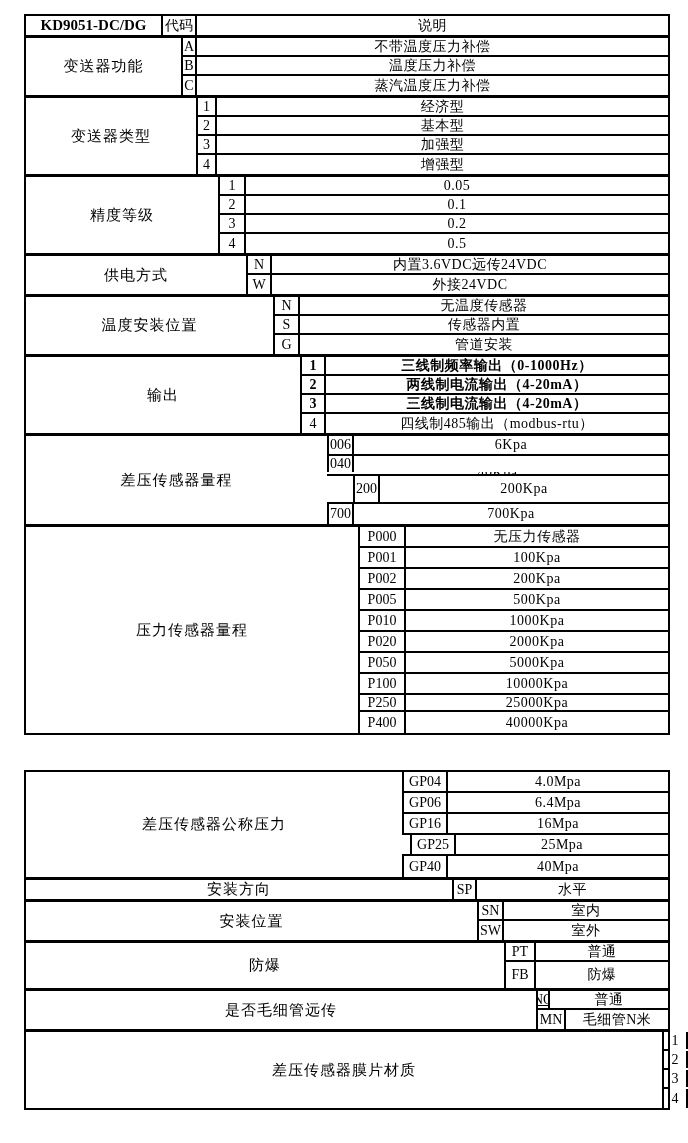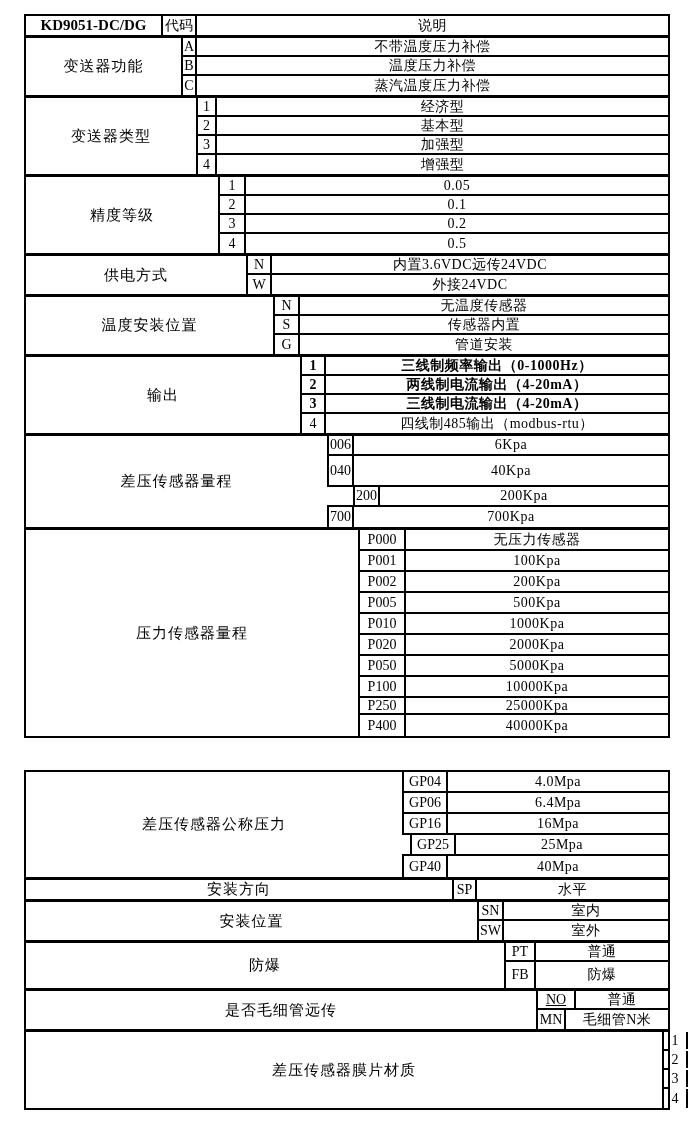--- a/index.html
+++ b/index.html
@@ -195,25 +195,25 @@
           </div>
         </div>
       </div>
       <div class="section">
         <div class="sec-label" style="width: 301px;">差压传感器量程</div>
         <div class="sec-rows">
           <div class="sec-row" style="height: 20px;">
             <div class="code-cell" style="width: 27px;">006</div>
             <div class="desc-cell">6Kpa</div>
           </div>
-          <div class="sec-row" style="height: 31px;">
+          <div class="sec-row" style="height: 20px; flex-direction: column;">
             <div class="code-cell" style="width: 27px;">040</div>
             <div class="desc-cell">40Kpa</div>
           </div>
-          <div class="sec-row" style="height: 20px; padding-left: 26px;">
+          <div class="sec-row" style="height: 28px; padding-left: 26px;">
             <div class="code-cell" style="width: 27px;">200</div>
             <div class="desc-cell">200Kpa</div>
           </div>
           <div class="sec-row" style="height: 20px;">
             <div class="code-cell" style="width: 27px;">700</div>
             <div class="desc-cell">700Kpa</div>
           </div>
         </div>
       </div>
       <div class="section">
@@ -322,21 +322,21 @@
           <div class="sec-row" style="height: 26px;">
             <div class="code-cell" style="width: 32px;">FB</div>
             <div class="desc-cell">防爆</div>
           </div>
         </div>
       </div>
       <div class="section">
         <div class="sec-label" style="width: 510px;">是否毛细管远传</div>
         <div class="sec-rows">
           <div class="sec-row" style="height: 19px;">
-            <div class="code-cell" style="width: 40px; text-decoration: underline;">NO</div>
+            <div class="code-cell" style="width: 14px; text-decoration: underline;">NO</div>
             <div class="desc-cell">普通</div>
           </div>
           <div class="sec-row" style="height: 19px;">
             <div class="code-cell" style="width: 30px;">MN</div>
             <div class="desc-cell">毛细管N米</div>
           </div>
         </div>
       </div>
       <div class="section">
         <div class="sec-label" style="width: 636px;">差压传感器膜片材质</div>

